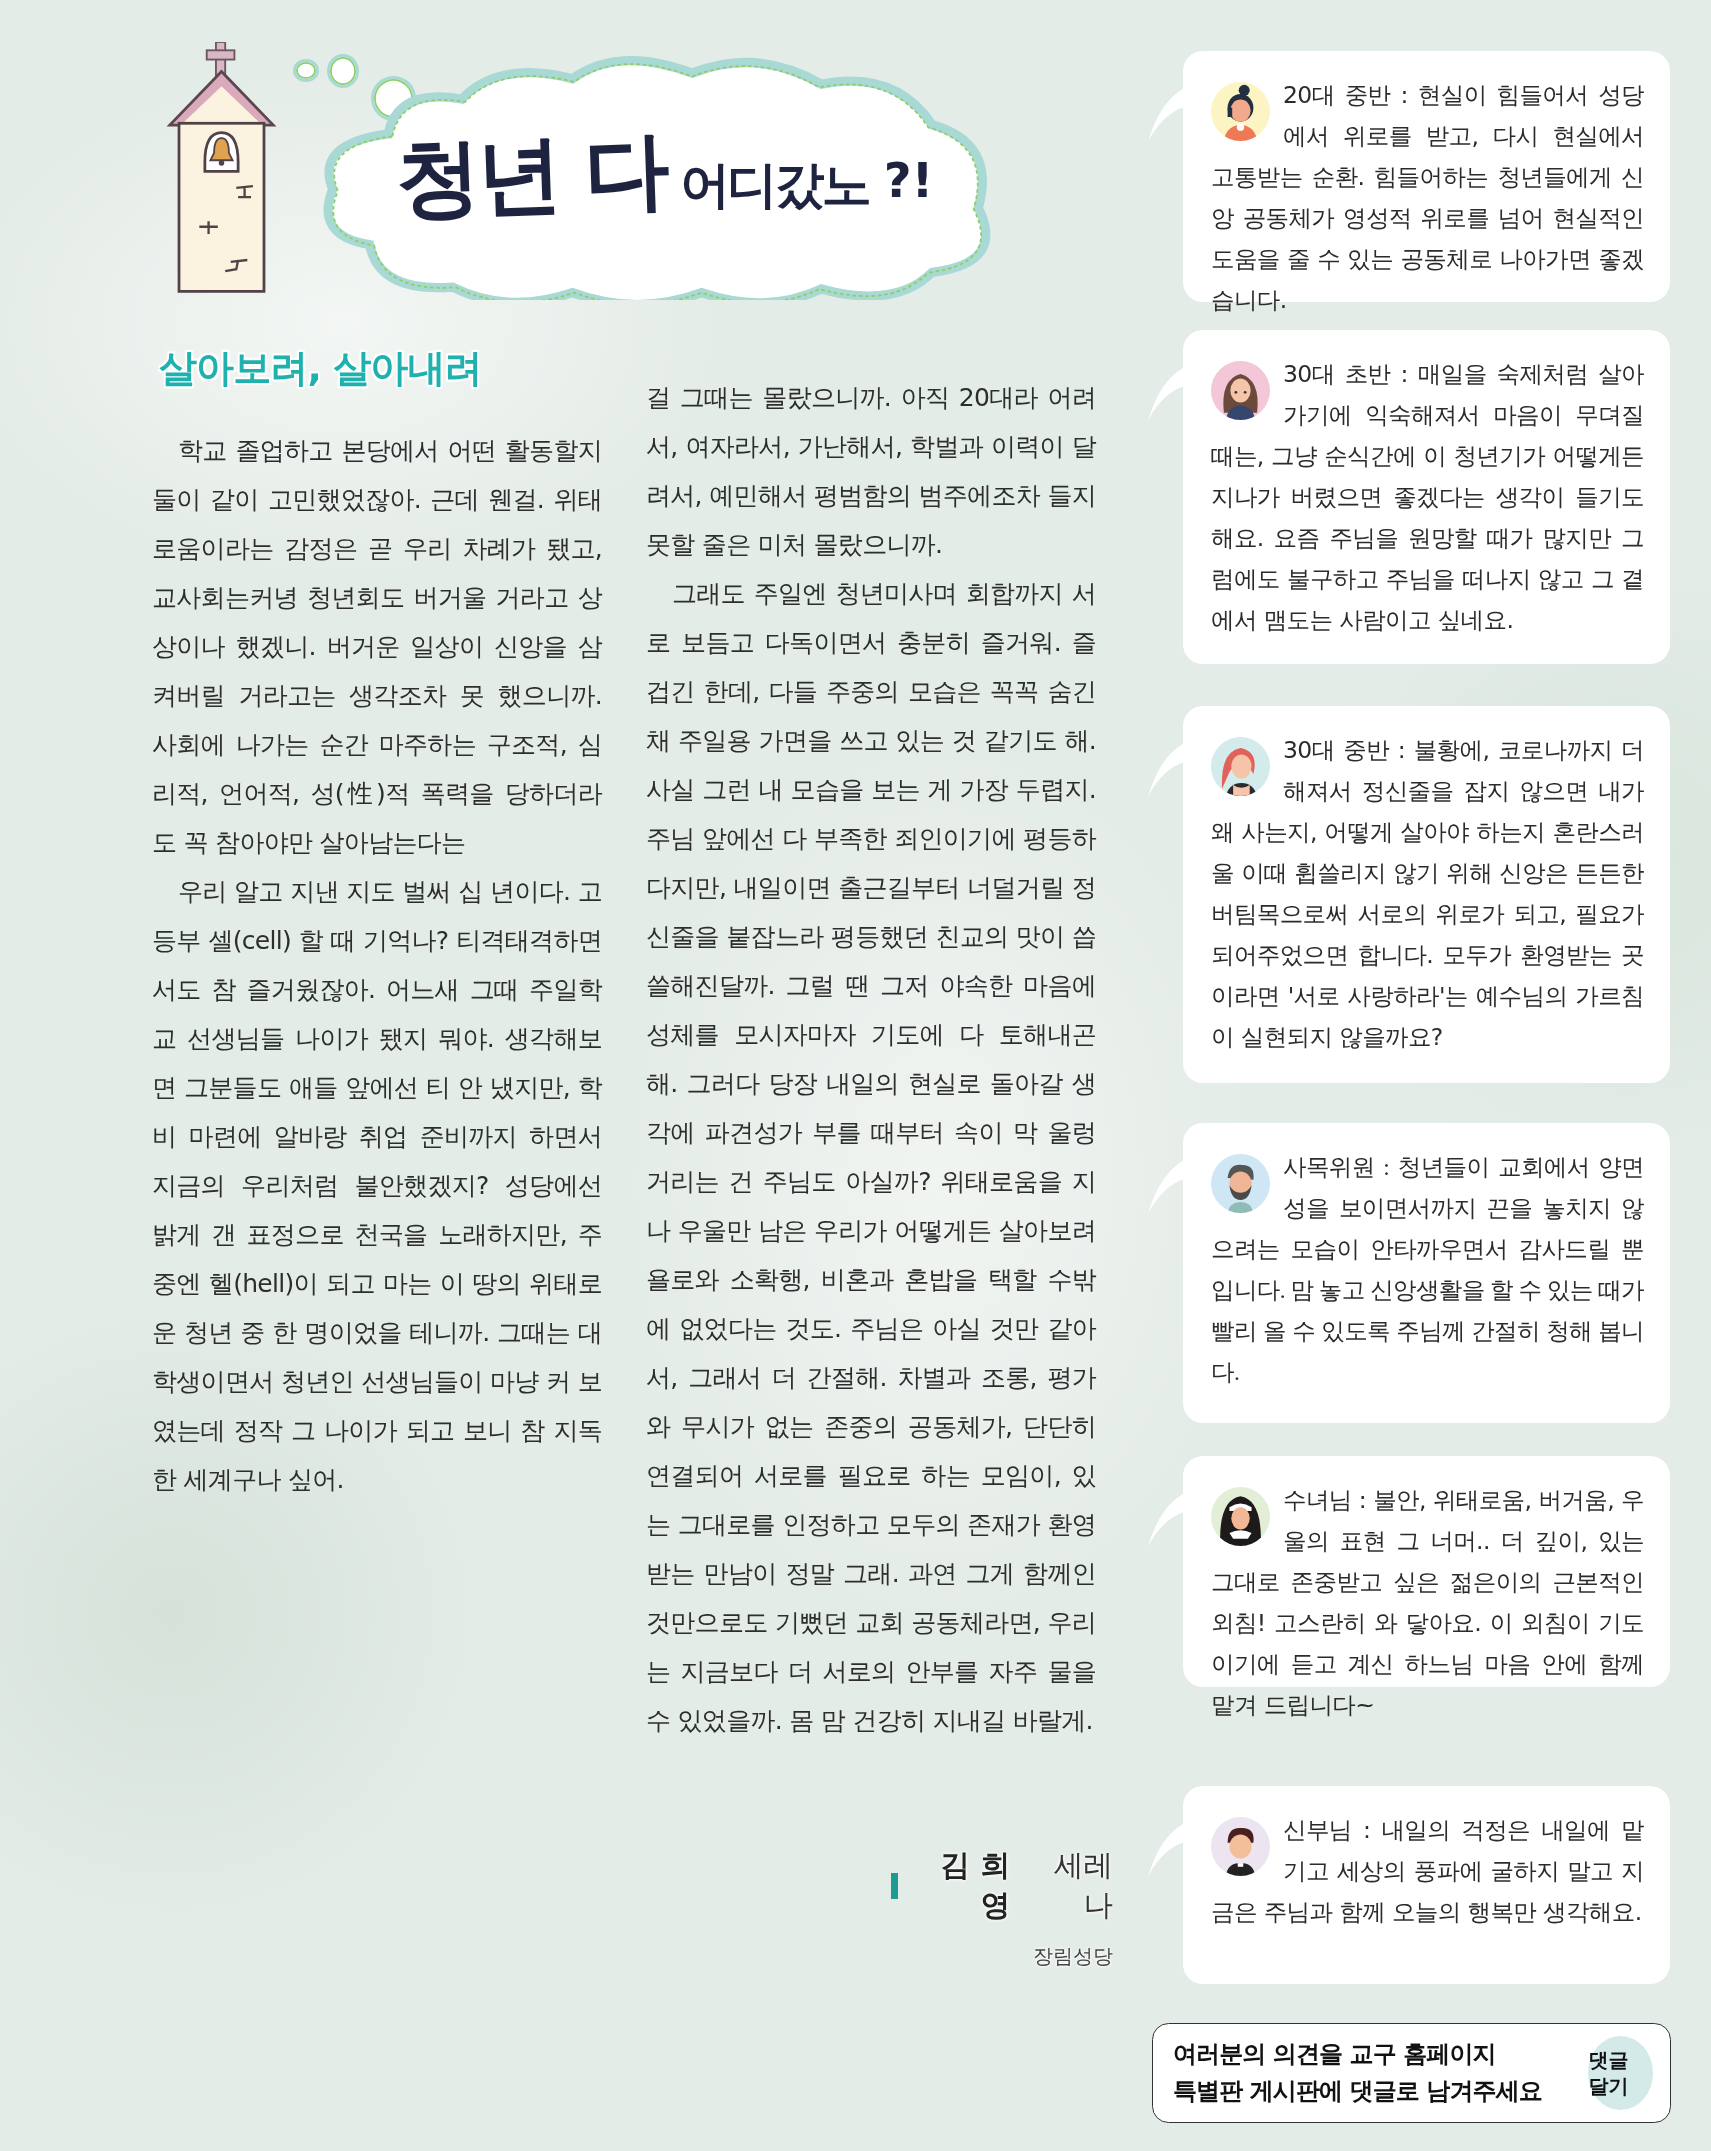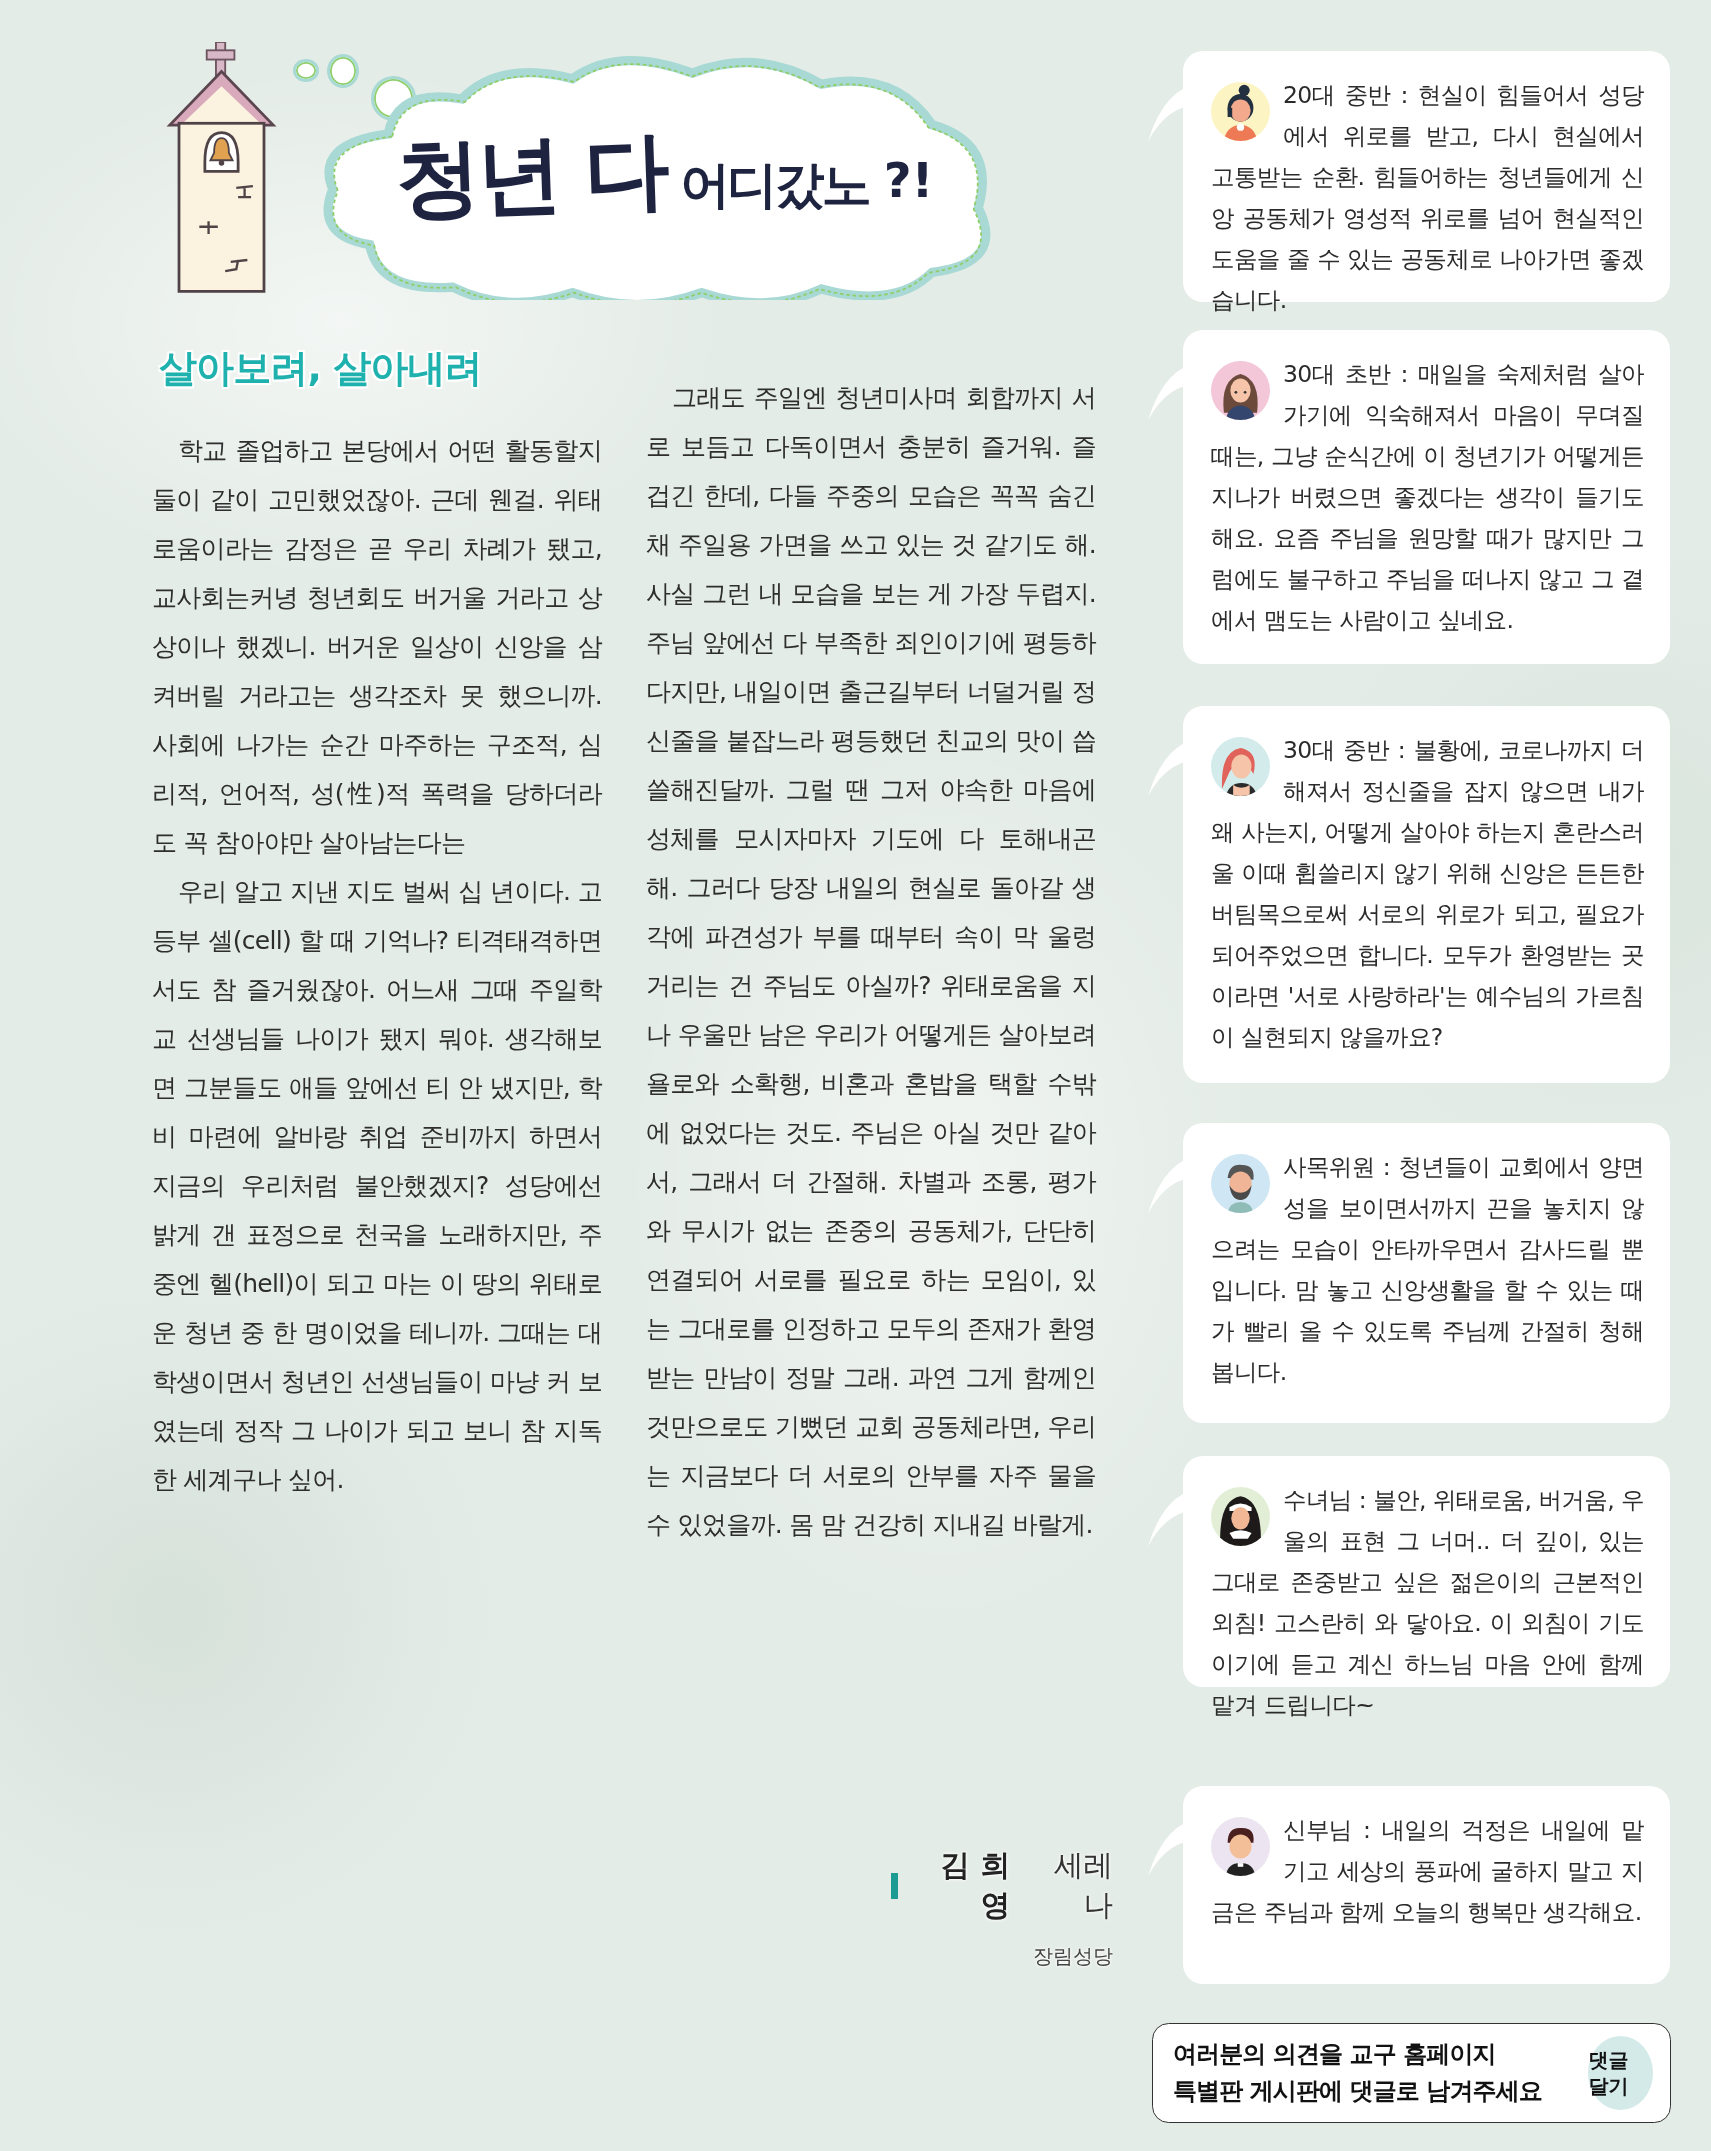--- a/index.html
+++ b/index.html
@@ -114,20 +114,21 @@
 </div>
 
 <div class="headline">살아보려, 살아내려</div>
 
 <div class="col col1">
   <p class="indent">학교 졸업하고 본당에서 어떤 활동할지 둘이 같이 고민했었잖아. 근데 웬걸. 위태로움이라는 감정은 곧 우리 차례가 됐고, 교사회는커녕 청년회도 버거울 거라고 상상이나 했겠니. 버거운 일상이 신앙을 삼켜버릴 거라고는 생각조차 못 했으니까. 사회에 나가는 순간 마주하는 구조적, 심리적, 언어적, 성(性)적 폭력을 당하더라도 꼭 참아야만 살아남는다는</p>
   <p class="indent">우리 알고 지낸 지도 벌써 십 년이다. 고등부 셀(cell) 할 때 기억나? 티격태격하면서도 참 즐거웠잖아. 어느새 그때 주일학교 선생님들 나이가 됐지 뭐야. 생각해보면 그분들도 애들 앞에선 티 안 냈지만, 학비 마련에 알바랑 취업 준비까지 하면서 지금의 우리처럼 불안했겠지? 성당에선 밝게 갠 표정으로 천국을 노래하지만, 주중엔 헬(hell)이 되고 마는 이 땅의 위태로운 청년 중 한 명이었을 테니까. 그때는 대학생이면서 청년인 선생님들이 마냥 커 보였는데 정작 그 나이가 되고 보니 참 지독한 세계구나 싶어.</p>
 </div>
 
 <div class="col col2">
+  <p>걸 그때는 몰랐으니까. 아직 20대라 어려서, 여자라서, 가난해서, 학벌과 이력이 달려서, 예민해서 평범함의 범주에조차 들지 못할 줄은 미처 몰랐으니까.</p>
   <p class="indent">그래도 주일엔 청년미사며 회합까지 서로 보듬고 다독이면서 충분히 즐거워. 즐겁긴 한데, 다들 주중의 모습은 꼭꼭 숨긴 채 주일용 가면을 쓰고 있는 것 같기도 해. 사실 그런 내 모습을 보는 게 가장 두렵지. 주님 앞에선 다 부족한 죄인이기에 평등하다지만, 내일이면 출근길부터 너덜거릴 정신줄을 붙잡느라 평등했던 친교의 맛이 씁쓸해진달까. 그럴 땐 그저 야속한 마음에 성체를 모시자마자 기도에 다 토해내곤 해. 그러다 당장 내일의 현실로 돌아갈 생각에 파견성가 부를 때부터 속이 막 울렁거리는 건 주님도 아실까? 위태로움을 지나 우울만 남은 우리가 어떻게든 살아보려 욜로와 소확행, 비혼과 혼밥을 택할 수밖에 없었다는 것도. 주님은 아실 것만 같아서, 그래서 더 간절해. 차별과 조롱, 평가와 무시가 없는 존중의 공동체가, 단단히 연결되어 서로를 필요로 하는 모임이, 있는 그대로를 인정하고 모두의 존재가 환영받는 만남이 정말 그래. 과연 그게 함께인 것만으로도 기뻤던 교회 공동체라면, 우리는 지금보다 더 서로의 안부를 자주 물을 수 있었을까. 몸 맘 건강히 지내길 바랄게.</p>
 </div>
 
 <div class="byline">
   <div class="name-row">
     <span class="bar"></span>
     <span class="name">김희영</span>
     <span class="saint">세레나</span>
   </div>
   <div class="parish">장림성당</div>
@@ -182,21 +183,21 @@
     <svg viewBox="0 0 64 64" width="59" height="59">
         <path d="M12 56 Q10 16 32 12 Q52 16 46 40 L40 30 Q26 26 20 38 Z" fill="#e0625a"></path>
         <ellipse cx="33" cy="32" rx="11" ry="13" fill="#f6c4a8"></ellipse>
         <path d="M16 64 Q20 50 33 50 Q46 50 50 64 Z" fill="#2b2b2b"></path>
         <path d="M24 52 Q33 58 42 52 L42 64 L24 64 Z" fill="#f6c4a8"></path>
       </svg>
   </div>
   <div class="txt"><span class="speaker">30대 중반</span><span> : </span><span>불황에, 코로나까지 더해져서 정신줄을 잡지 않으면 내가 왜 사는지, 어떻게 살아야 하는지 혼란스러울 이때 휩쓸리지 않기 위해 신앙은 든든한 버팀목으로써 서로의 위로가 되고, 필요가 되어주었으면 합니다. 모두가 환영받는 곳이라면 '서로 사랑하라'는 예수님의 가르침이 실현되지 않을까요?</span></div>
 </div>
 
-<div class="card" style="top:1123px;height:300px;">
+<div class="card" style="top:1123px;height:300px;font-family:Liberation Serif, serif;">
   <svg class="tail" viewBox="0 0 60 80" width="55" height="74">
       <use href="#tail"></use>
     </svg>
   <div class="avatar" style="background:#cfe7f4;">
     <svg viewBox="0 0 64 64" width="59" height="59">
         <path d="M18 26 Q20 10 34 12 Q48 12 46 28 Z" fill="#555"></path>
         <ellipse cx="32" cy="32" rx="12" ry="13" fill="#f0b596"></ellipse>
         <path d="M20 34 Q22 50 32 50 Q42 50 44 34 Q40 42 32 42 Q24 42 20 34 Z" fill="#4a4a4a"></path>
         <path d="M18 64 Q20 52 32 52 Q44 52 46 64 Z" fill="#8fbcb6"></path>
       </svg>

